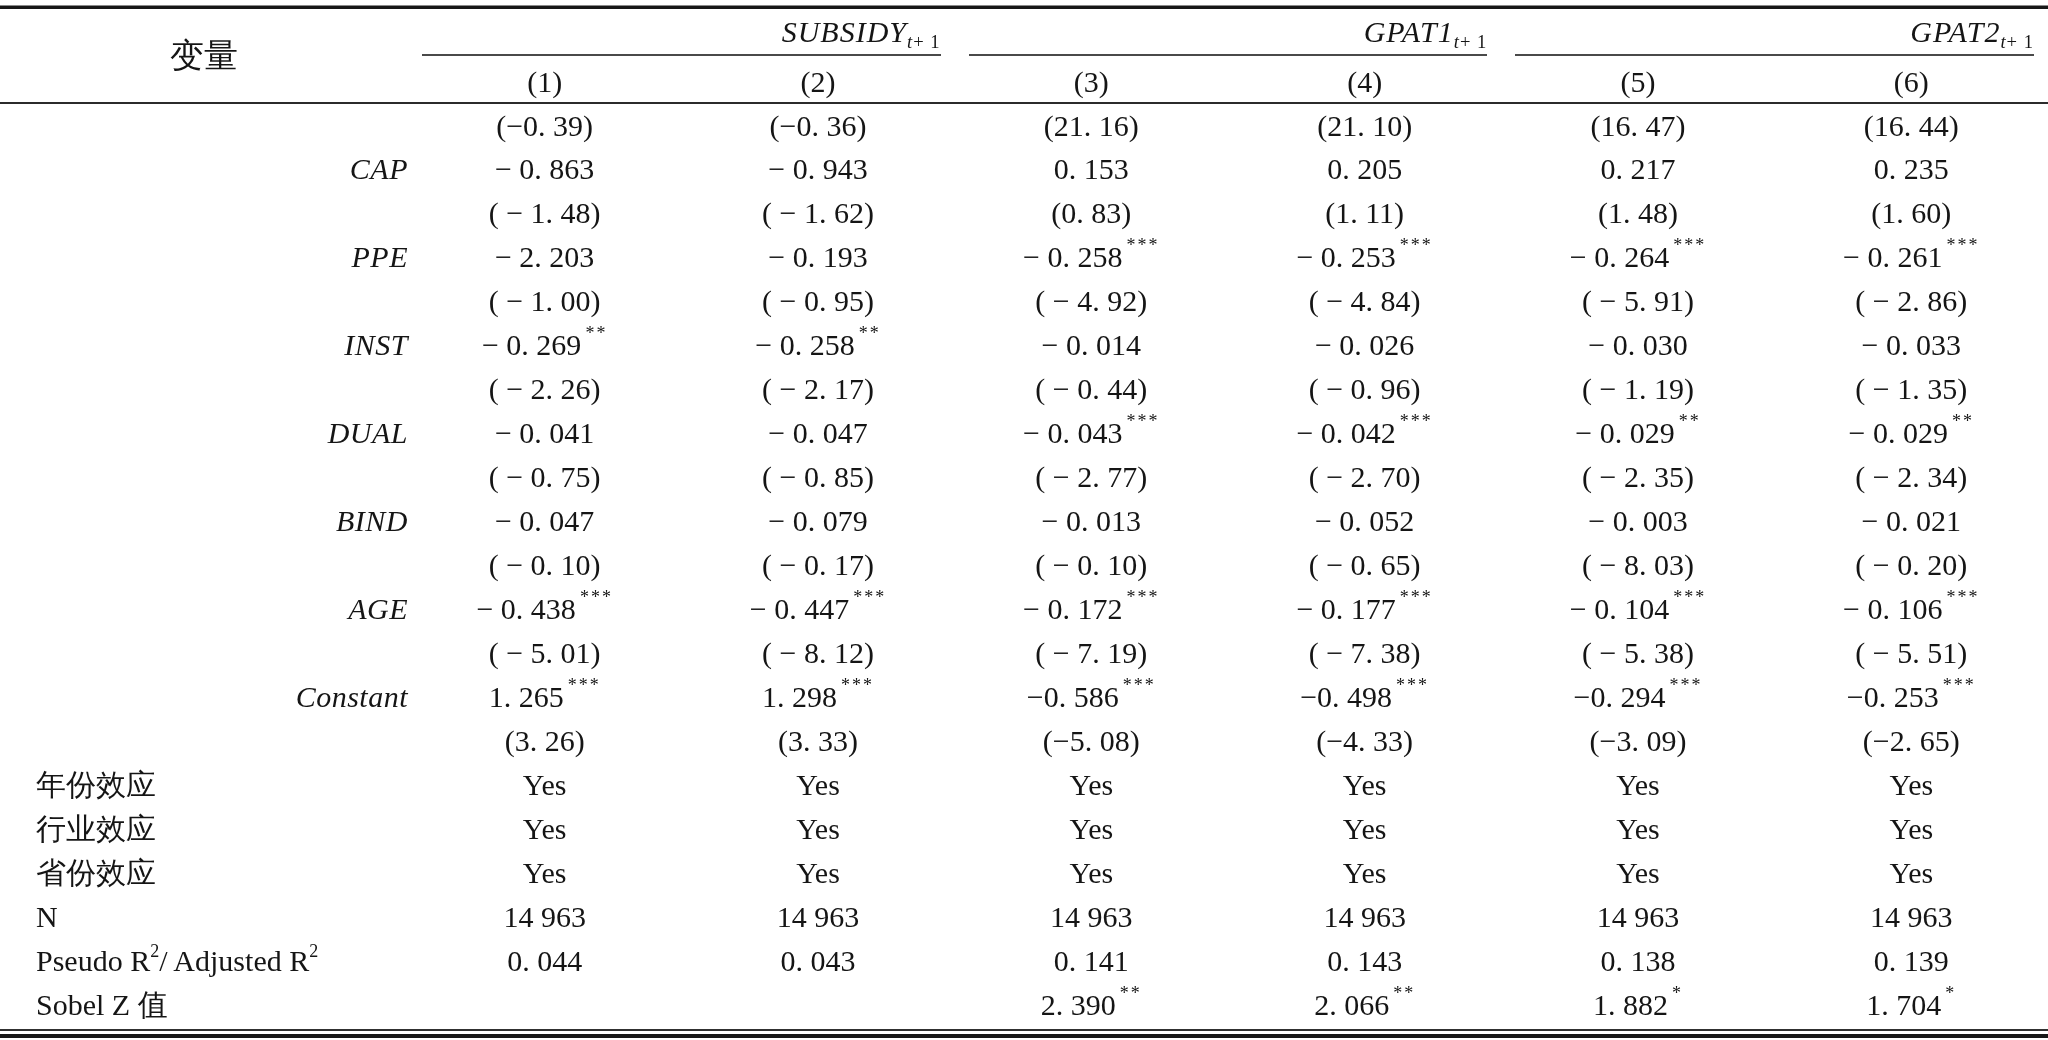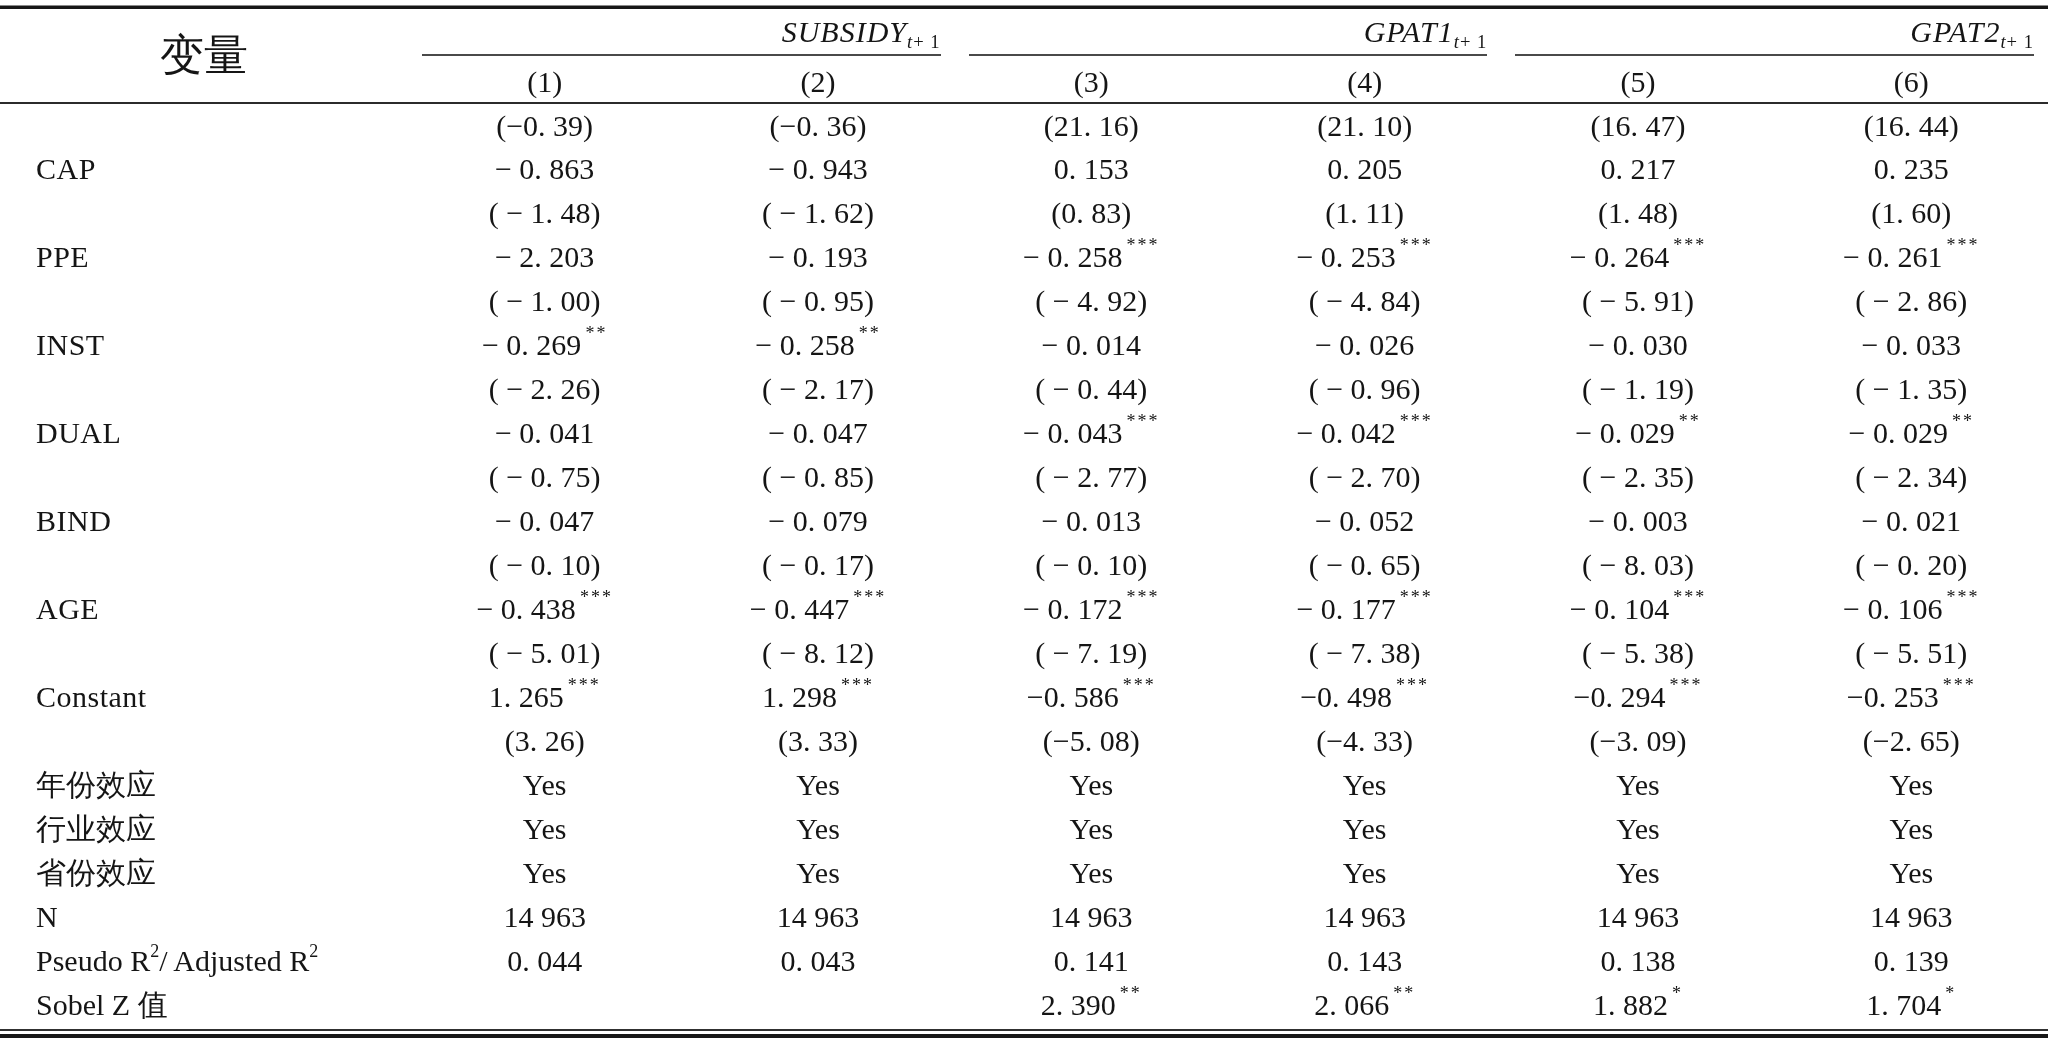--- a/index.html
+++ b/index.html
@@ -46,36 +46,36 @@
     text-align: right;
   }
   .gname { font-style: italic; letter-spacing: 1px; }
   .gsub  {
     font-size: 0.62em;
     position: relative;
     top: 0.35em;
     letter-spacing: 1px;
   }
   .gsub i { font-style: italic; }
-  th.corner { text-align: center; font-size: 44px; }
+  th.corner { text-align: center; font-size: 34px; }
 
   tbody tr { height: 44px; }
   tbody td {
     padding: 0;
     text-align: center;
     vertical-align: middle;
     line-height: 1;
     white-space: pre;
   }
   td.rowlabel {
     text-align: left;
     padding-left: 36px;
     white-space: pre;
   }
-  td.rowlabel.it { letter-spacing: 0.5px; }
+  td.rowlabel.it { font-style: italic; letter-spacing: 0.5px; text-align: right; }
   sup {
     font-size: 0.6em;
     line-height: 0;
     position: relative;
     top: -0.15em;
   }
   sup.star {
     margin-left: 4px;
     letter-spacing: 2px;
     top: -0.3em;

